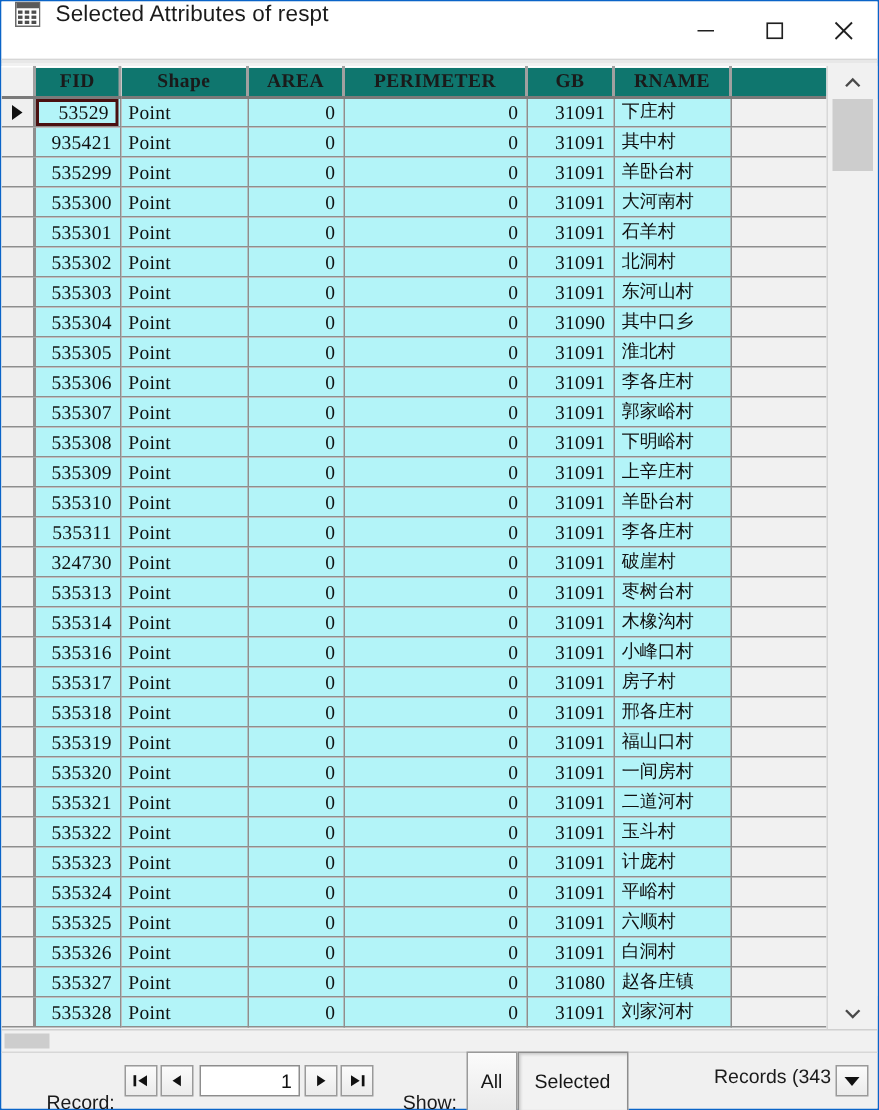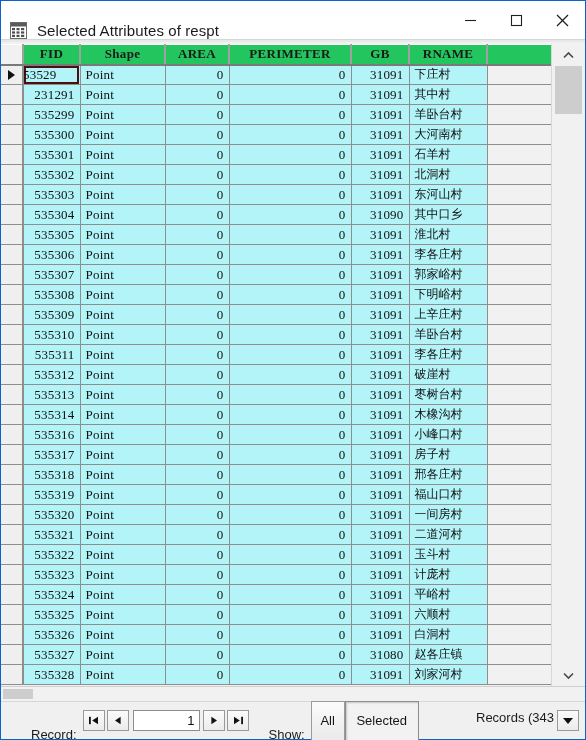--- a/index.html
+++ b/index.html
@@ -27,21 +27,21 @@
     display: flex;
     flex-direction: column;
   }
 
   
   .titlebar {
     height: 38px;
     min-height: 38px;
     background: #ffffff;
     display: flex;
-    align-items: flex-end;
+    align-items: flex-start;
     padding-left: 9px;
     box-sizing: border-box;
     position: relative;
   }
   .title-icon {
     width: 17px;
     height: 17px;
     margin-right: 10px;
     flex: 0 0 auto;
     position: relative;
@@ -113,21 +113,21 @@
 
   
   thead th {
     height: 20px;
     padding: 0;
     font-family: "Liberation Serif", serif;
     font-weight: bold;
     font-size: 13px;
     color: #1a1a1a;
     text-align: center;
-    background: #22c55e;
+    background: #0f766e;
     border-right: 2px solid #a0a0a0;
     border-bottom: 2px solid #7a7a7a;
     border-top: 1px solid #ffffff;
     box-sizing: border-box;
     white-space: nowrap;
     overflow: hidden;
     letter-spacing: 0.3px;
   }
   thead th.th-sel {
     border-right: 2px solid #a0a0a0;
@@ -179,21 +179,21 @@
     background: #b3f4f8;
   }
   td.fid-current .cellbox {
     position: absolute;
     left: 0; top: 0; right: 1px; bottom: 0;
     border: 2px solid #4a1010;
     box-sizing: border-box;
     display: flex;
     align-items: center;
     justify-content: flex-end;
-    padding-right: 20px;
+    padding-right: 4px;
   }
   .row-marker {
     display: inline-block;
     width: 0; height: 0;
     border-left: 7px solid #101010;
     border-top: 5px solid transparent;
     border-bottom: 5px solid transparent;
     position: relative;
     top: 1px;
   }
@@ -417,21 +417,21 @@
               </td>
               <td class="txt">Point</td>
               <td class="num">0</td>
               <td class="num">0</td>
               <td class="num">31091</td>
               <td class="txt cjk">下庄村</td>
               <td class="c-padcell"></td>
             </tr>
             <tr>
               <td class="c-selcell"></td>
-              <td class="num">231291</td>
+              <td class="num">935421</td>
               <td class="txt">Point</td>
               <td class="num">0</td>
               <td class="num">0</td>
               <td class="num">31091</td>
               <td class="txt cjk">其中村</td>
               <td class="c-padcell"></td>
             </tr>
             <tr>
               <td class="c-selcell"></td>
               <td class="num">535299</td>
@@ -557,21 +557,21 @@
               <td class="num">535311</td>
               <td class="txt">Point</td>
               <td class="num">0</td>
               <td class="num">0</td>
               <td class="num">31091</td>
               <td class="txt cjk">李各庄村</td>
               <td class="c-padcell"></td>
             </tr>
             <tr>
               <td class="c-selcell"></td>
-              <td class="num">535312</td>
+              <td class="num">324730</td>
               <td class="txt">Point</td>
               <td class="num">0</td>
               <td class="num">0</td>
               <td class="num">31091</td>
               <td class="txt cjk">破崖村</td>
               <td class="c-padcell"></td>
             </tr>
             <tr>
               <td class="c-selcell"></td>
               <td class="num">535313</td>

